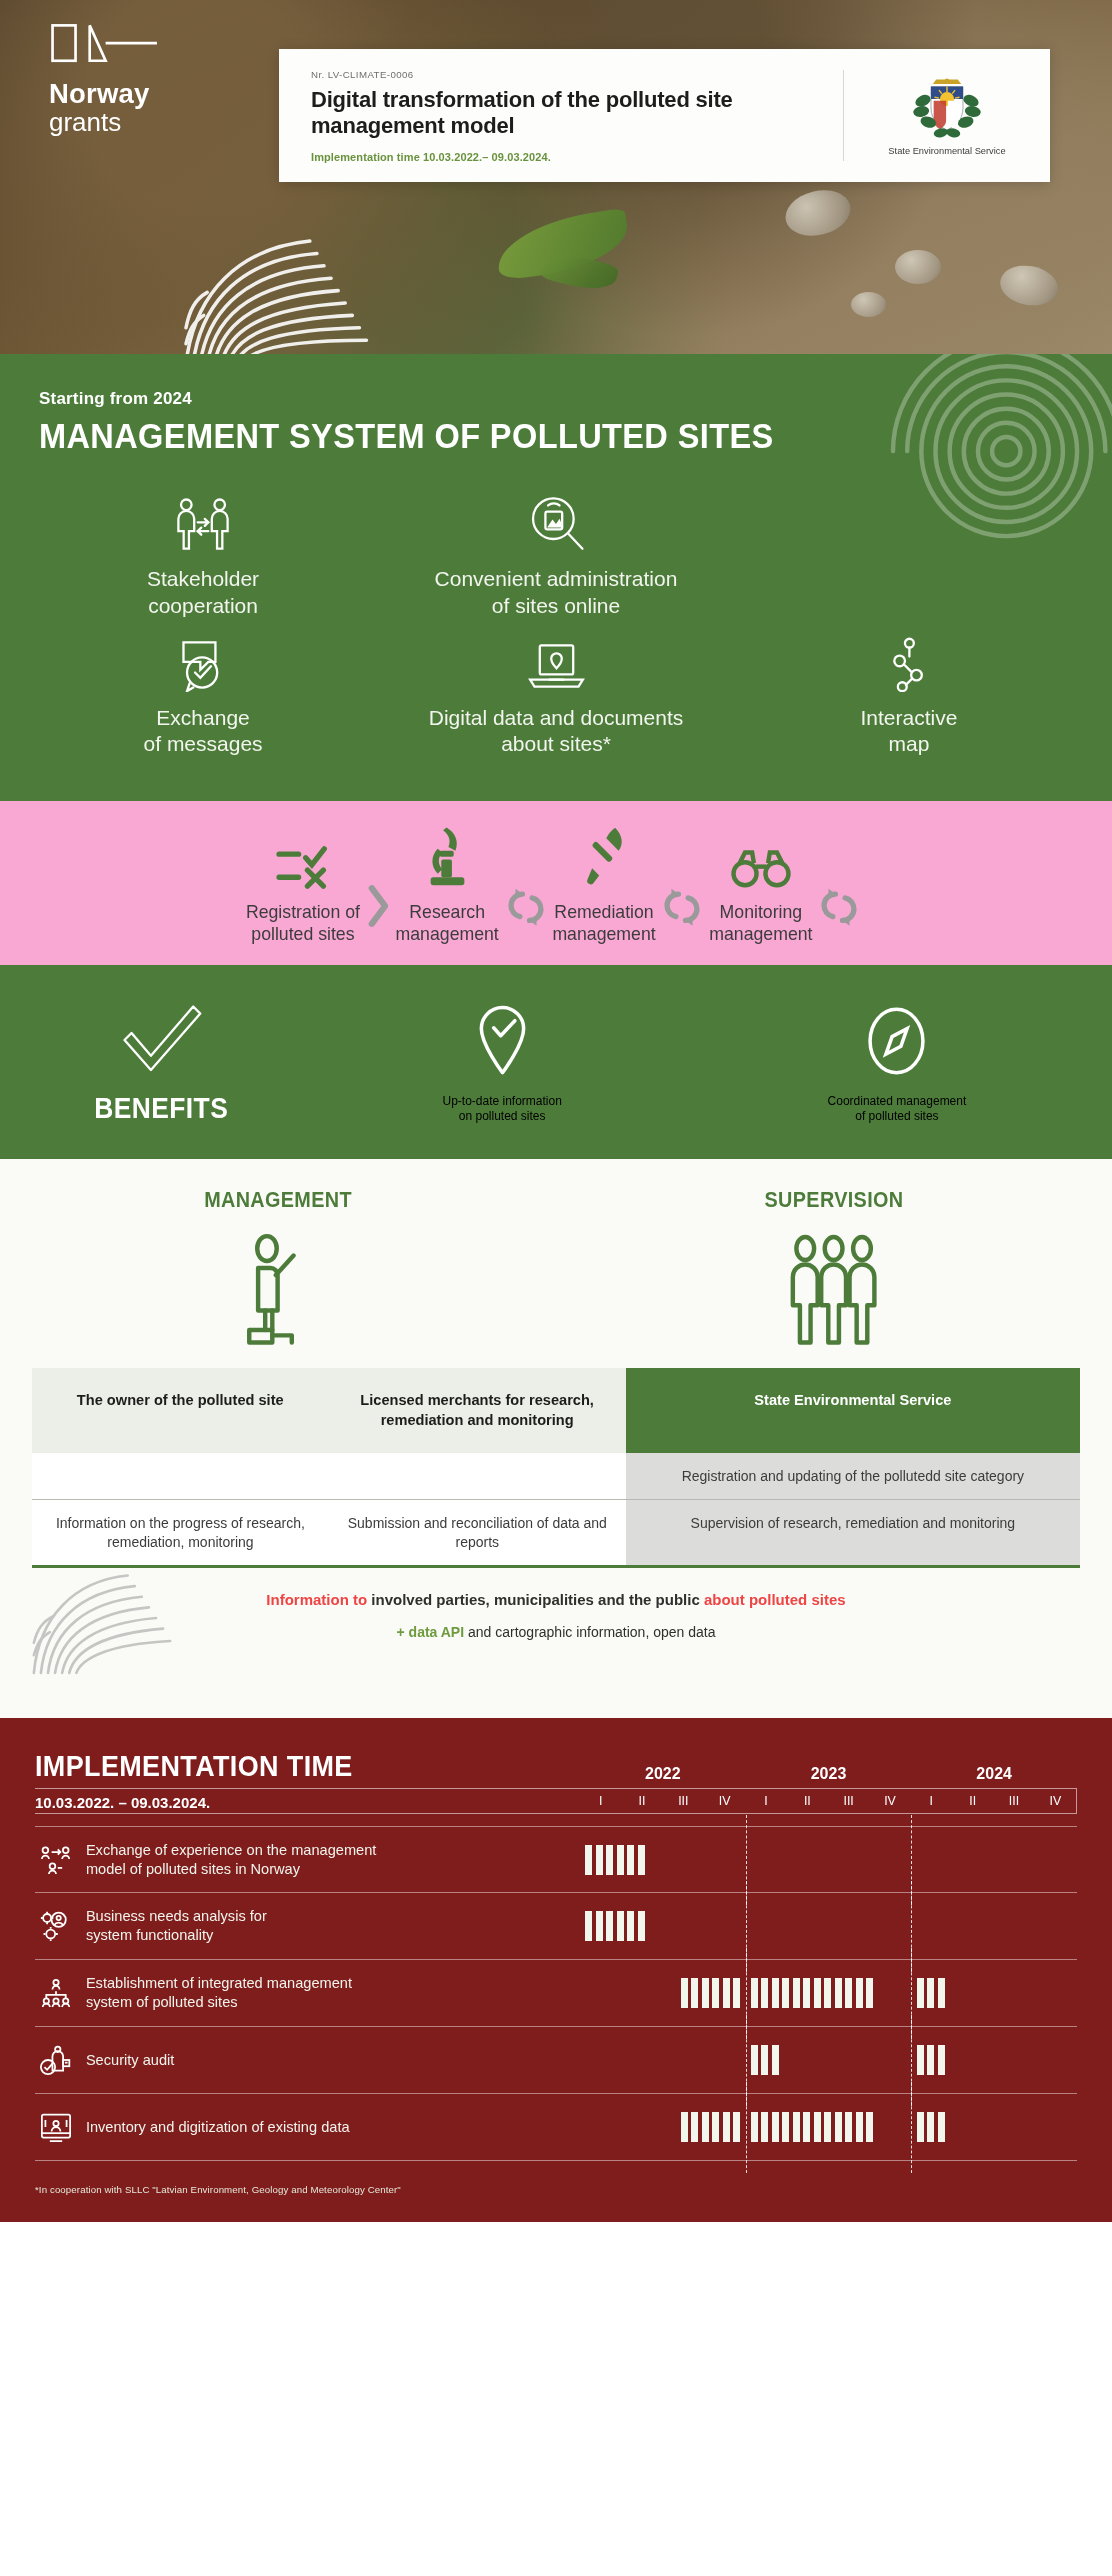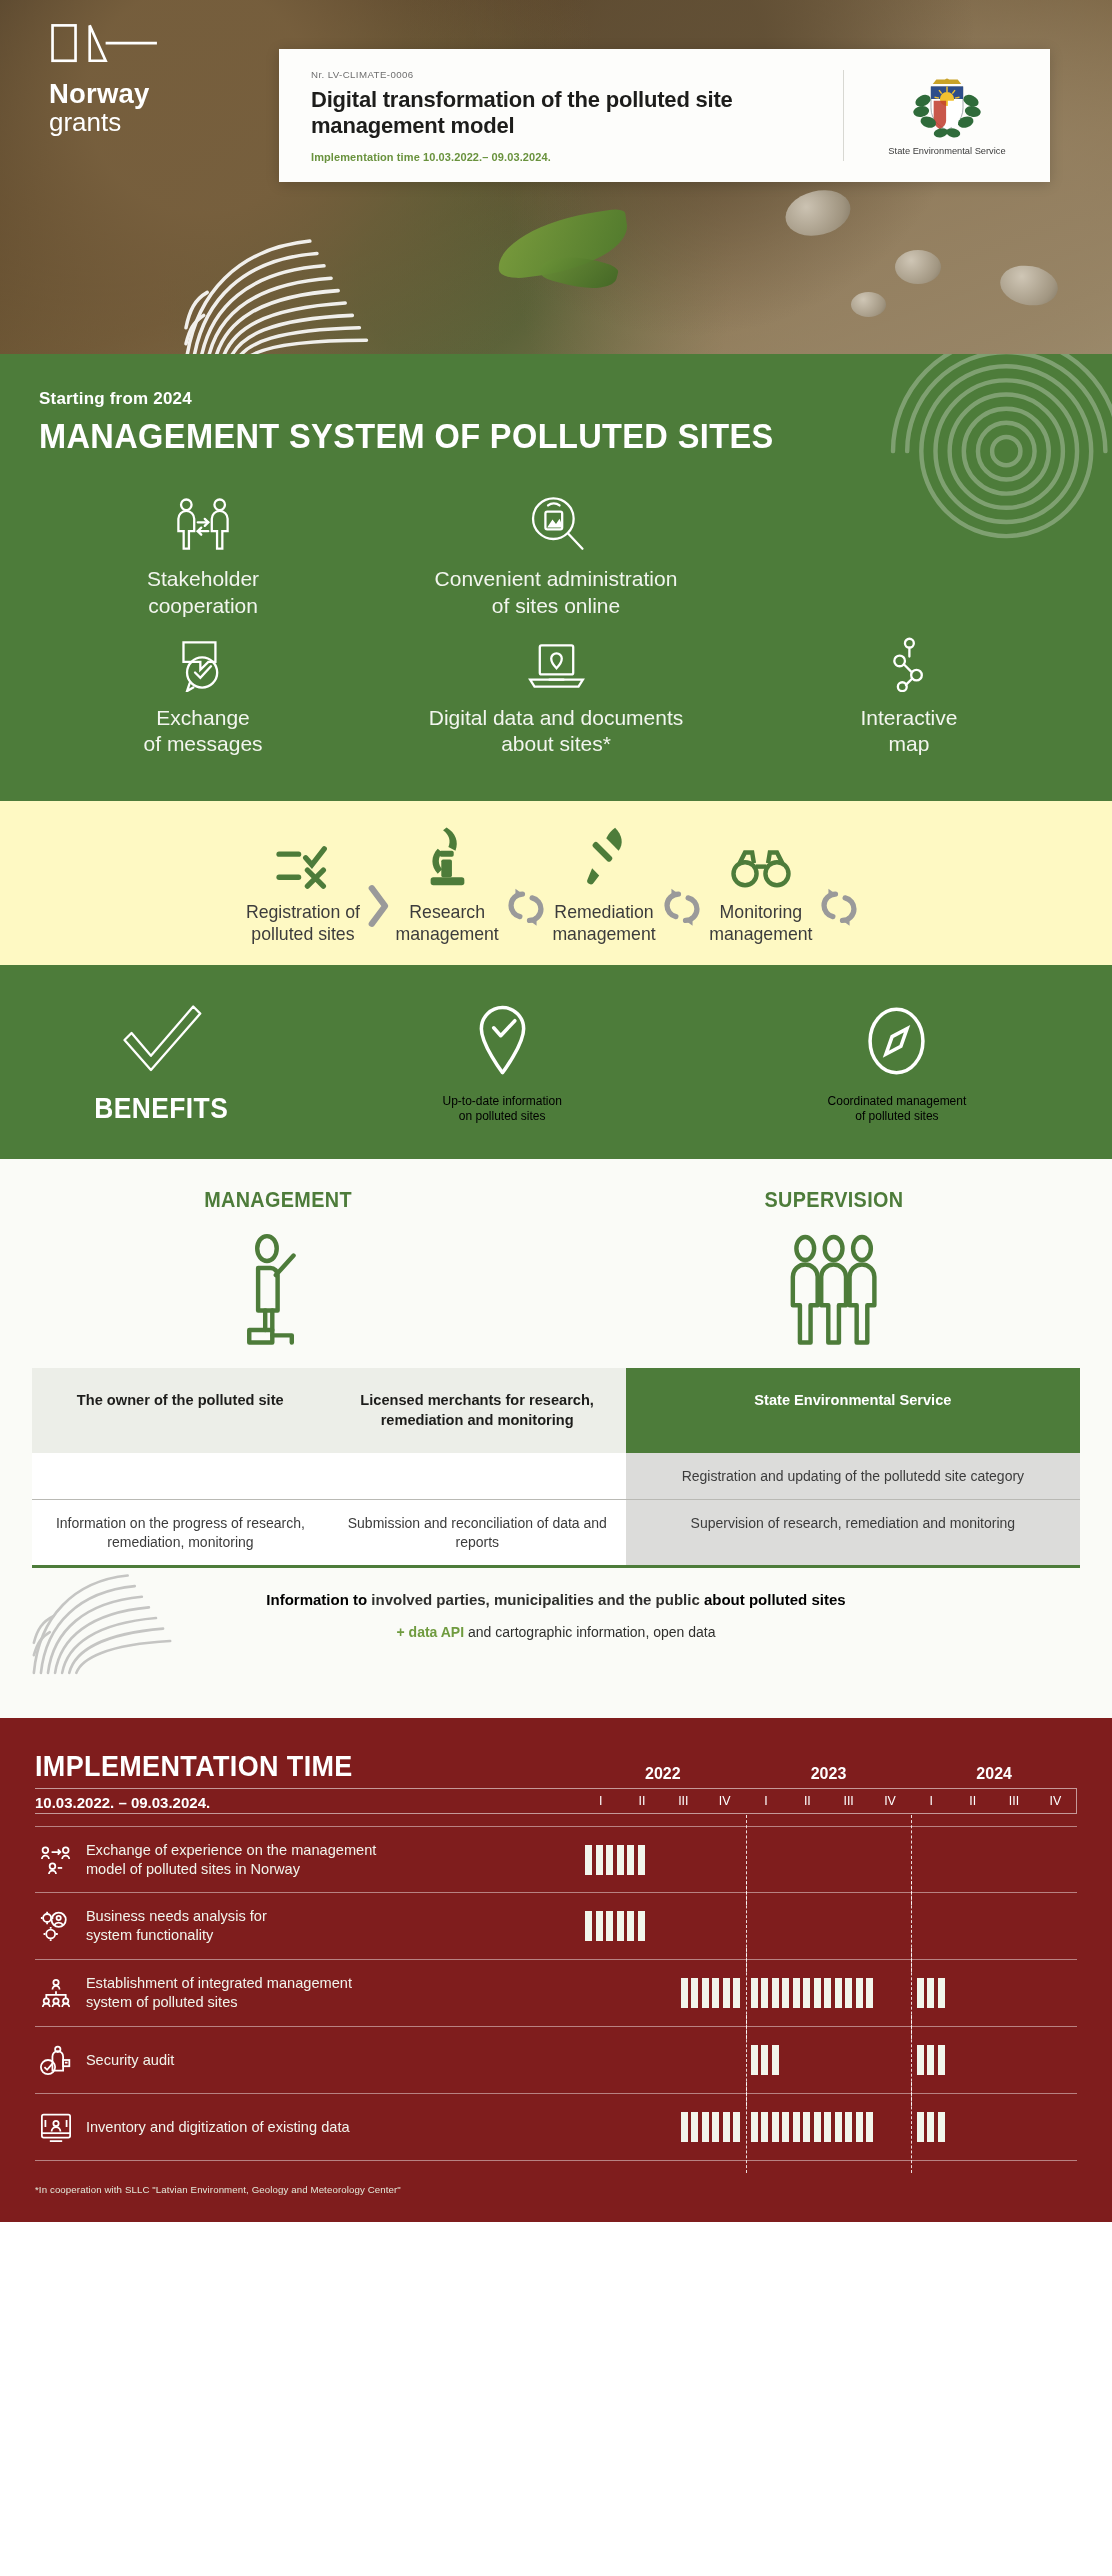--- a/index.html
+++ b/index.html
@@ -116,21 +116,21 @@
   }
   .feature { display: flex; flex-direction: column; align-items: center; text-align: center; }
   .feature .ficon { height: 64px; display: flex; align-items: flex-end; }
   .feature .flabel {
     margin-top: 12.4px; font-size: 21px; line-height: 1.28; font-weight: 400; color: #f2f5ee;
   }
   .feat-r2 .ficon { height: 58px; }
 
   
   .process {
-    background: #fef9c3; padding: 23px 16px 19.5px;
+    background: #f9a8d4; padding: 23px 16px 19.5px;
     display: flex; align-items: flex-end; justify-content: center;
   }
   .pstep { display: flex; flex-direction: column; align-items: center; }
   .pstep .picon { height: 71px; display: flex; align-items: flex-end; justify-content: center; }
   .pstep .plabel {
     margin-top: 7px; font-size: 17.7px; line-height: 1.22; text-align: center; color: #3c3c3c;
   }
   .connector { display: flex; align-items: flex-end; padding: 0 1.8px 14px; }
 
   
@@ -169,21 +169,21 @@
   .rhead .rcell { font-weight: 700; font-size: 14.6px; padding: 23px 12.4px; color:#1d1d1b;}
   .rhead .c1, .rhead .c2 { background: #eceee8; padding-left: 12px; }
   .rhead .c3 { background: #4d7c3a; color: #fff; }
   .rbody .c1, .rbody .c2 { background: #ffffff; }
   .rbody .c3 { background: #dcdcda; }
   .rbody.sep .rcell { border-top: 0.9px solid #b9b9b4; }
   .rtable-foot { height: 2.7px; background: #4d7c3a; }
 
   .info-lines { text-align: center; padding: 23px 0 7px; position: relative; background:#fafbf7;}
   .info1 { font-size: 15px; font-weight: 700; color: #2f2f2d; }
-  .info1 .g { color: #000000; }
+  .info1 .g { color: #ef4444; }
   .info2 { margin-top: 16px; font-size: 14px; color: #2f2f2d; }
   .info2 .g { color: #6f9b3f; font-weight: 700; }
   .fp-roles {
     position: absolute; left: 25px; bottom: -35px; width: 177px; height: 151px;
     opacity: .55; pointer-events: none;
   }
   .roles-pad { height: 62px; background:#fafbf7; }
 
   
   .timeline { background: #7f1d1d; color: #fff; padding: 32px 35px 26.6px; position: relative; }

